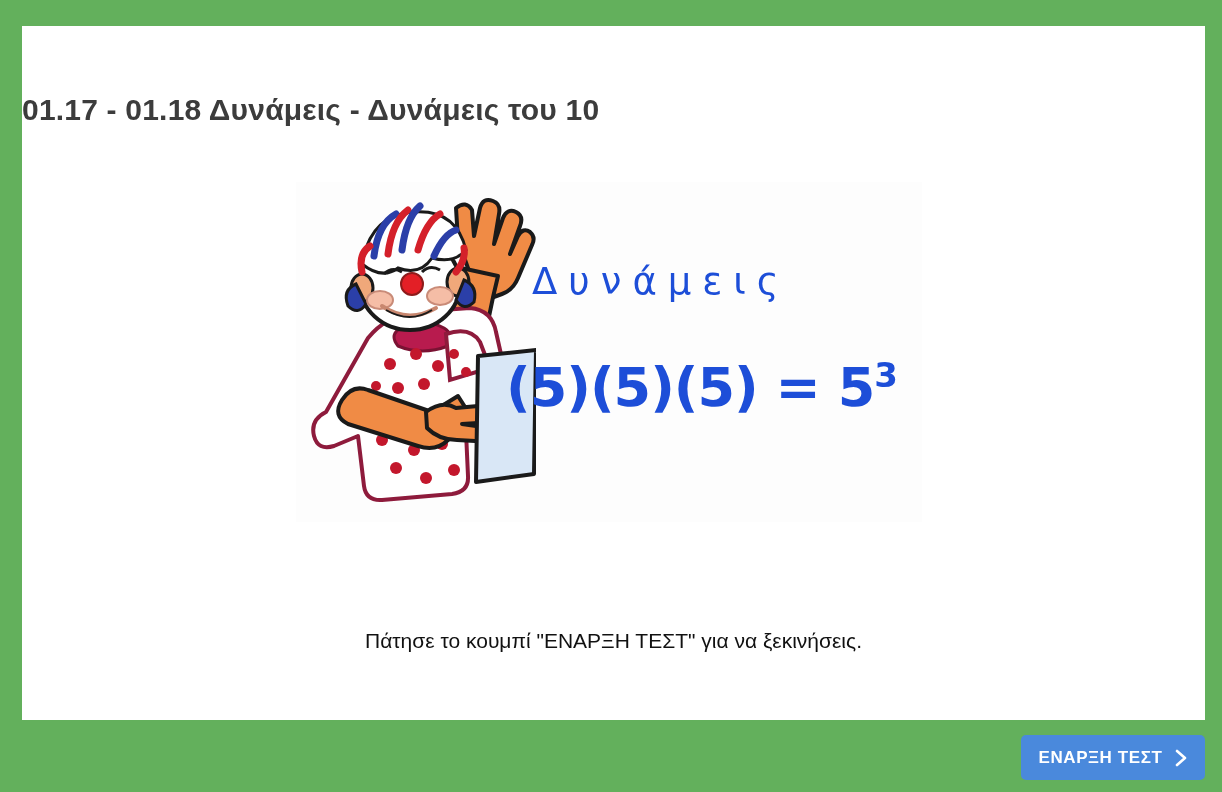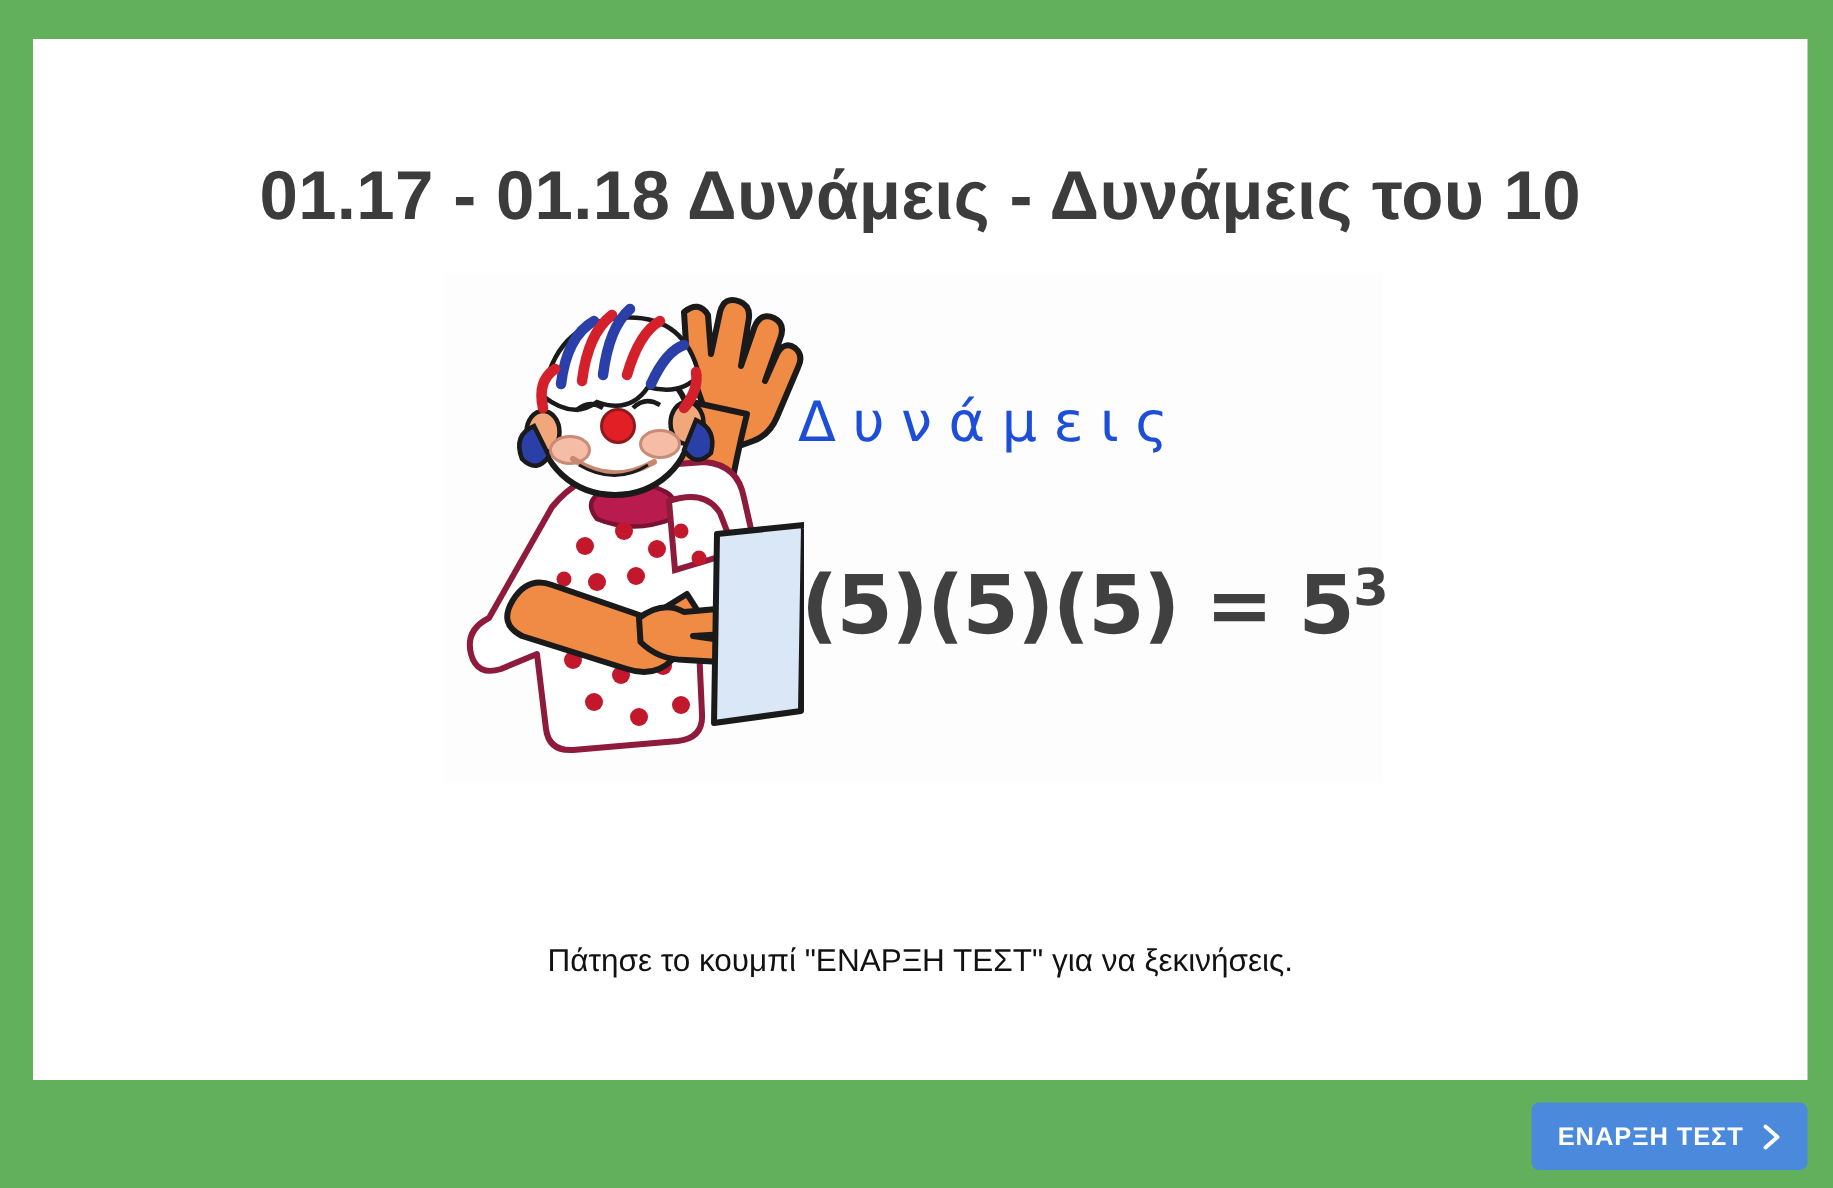--- a/index.html
+++ b/index.html
@@ -25,22 +25,22 @@
     height: 694px;
     background: #ffffff;
     box-sizing: border-box;
   }
 
   #page-title {
     position: absolute;
     left: 0;
     top: 46px;
     width: 100%;
-    text-align: center;
-    font-size: 46px;
+    text-align: left;
+    font-size: 30px;
     font-weight: bold;
     color: #3c3c3c;
     letter-spacing: 0.2px;
     line-height: 1.2;
   }
 
   
   #lesson-illustration {
     position: absolute;
     left: 274px;
@@ -75,28 +75,27 @@
     font-size: 37px;
     letter-spacing: 11px;
     color: #1d4ed8;
     white-space: nowrap;
   }
 
   
   #powers-formula {
     position: absolute;
     left: 210px;
-    top: 190px;
+    top: 174px;
     font-family: "DejaVu Sans", sans-serif;
     font-size: 54px;
     font-weight: bold;
-    color: #404040;
+    color: #1d4ed8;
     white-space: nowrap;
     letter-spacing: -1px;
-    margin-left: 28px;
   }
   #powers-formula .exp {
     font-size: 34px;
     vertical-align: super;
     line-height: 0;
     letter-spacing: 0;
   }
 
   
   #instruction-text {

